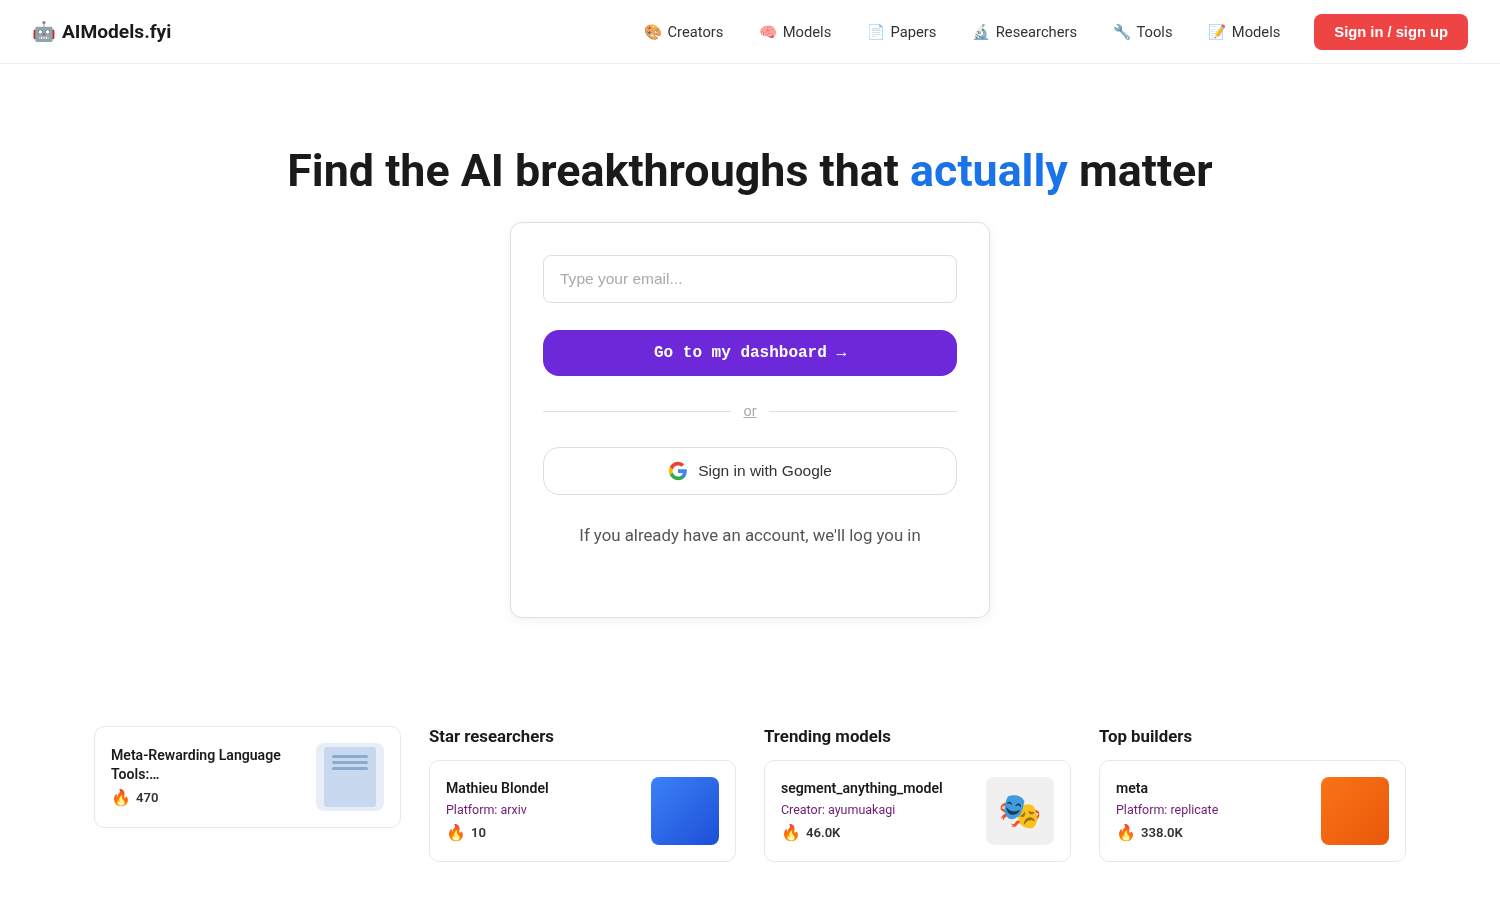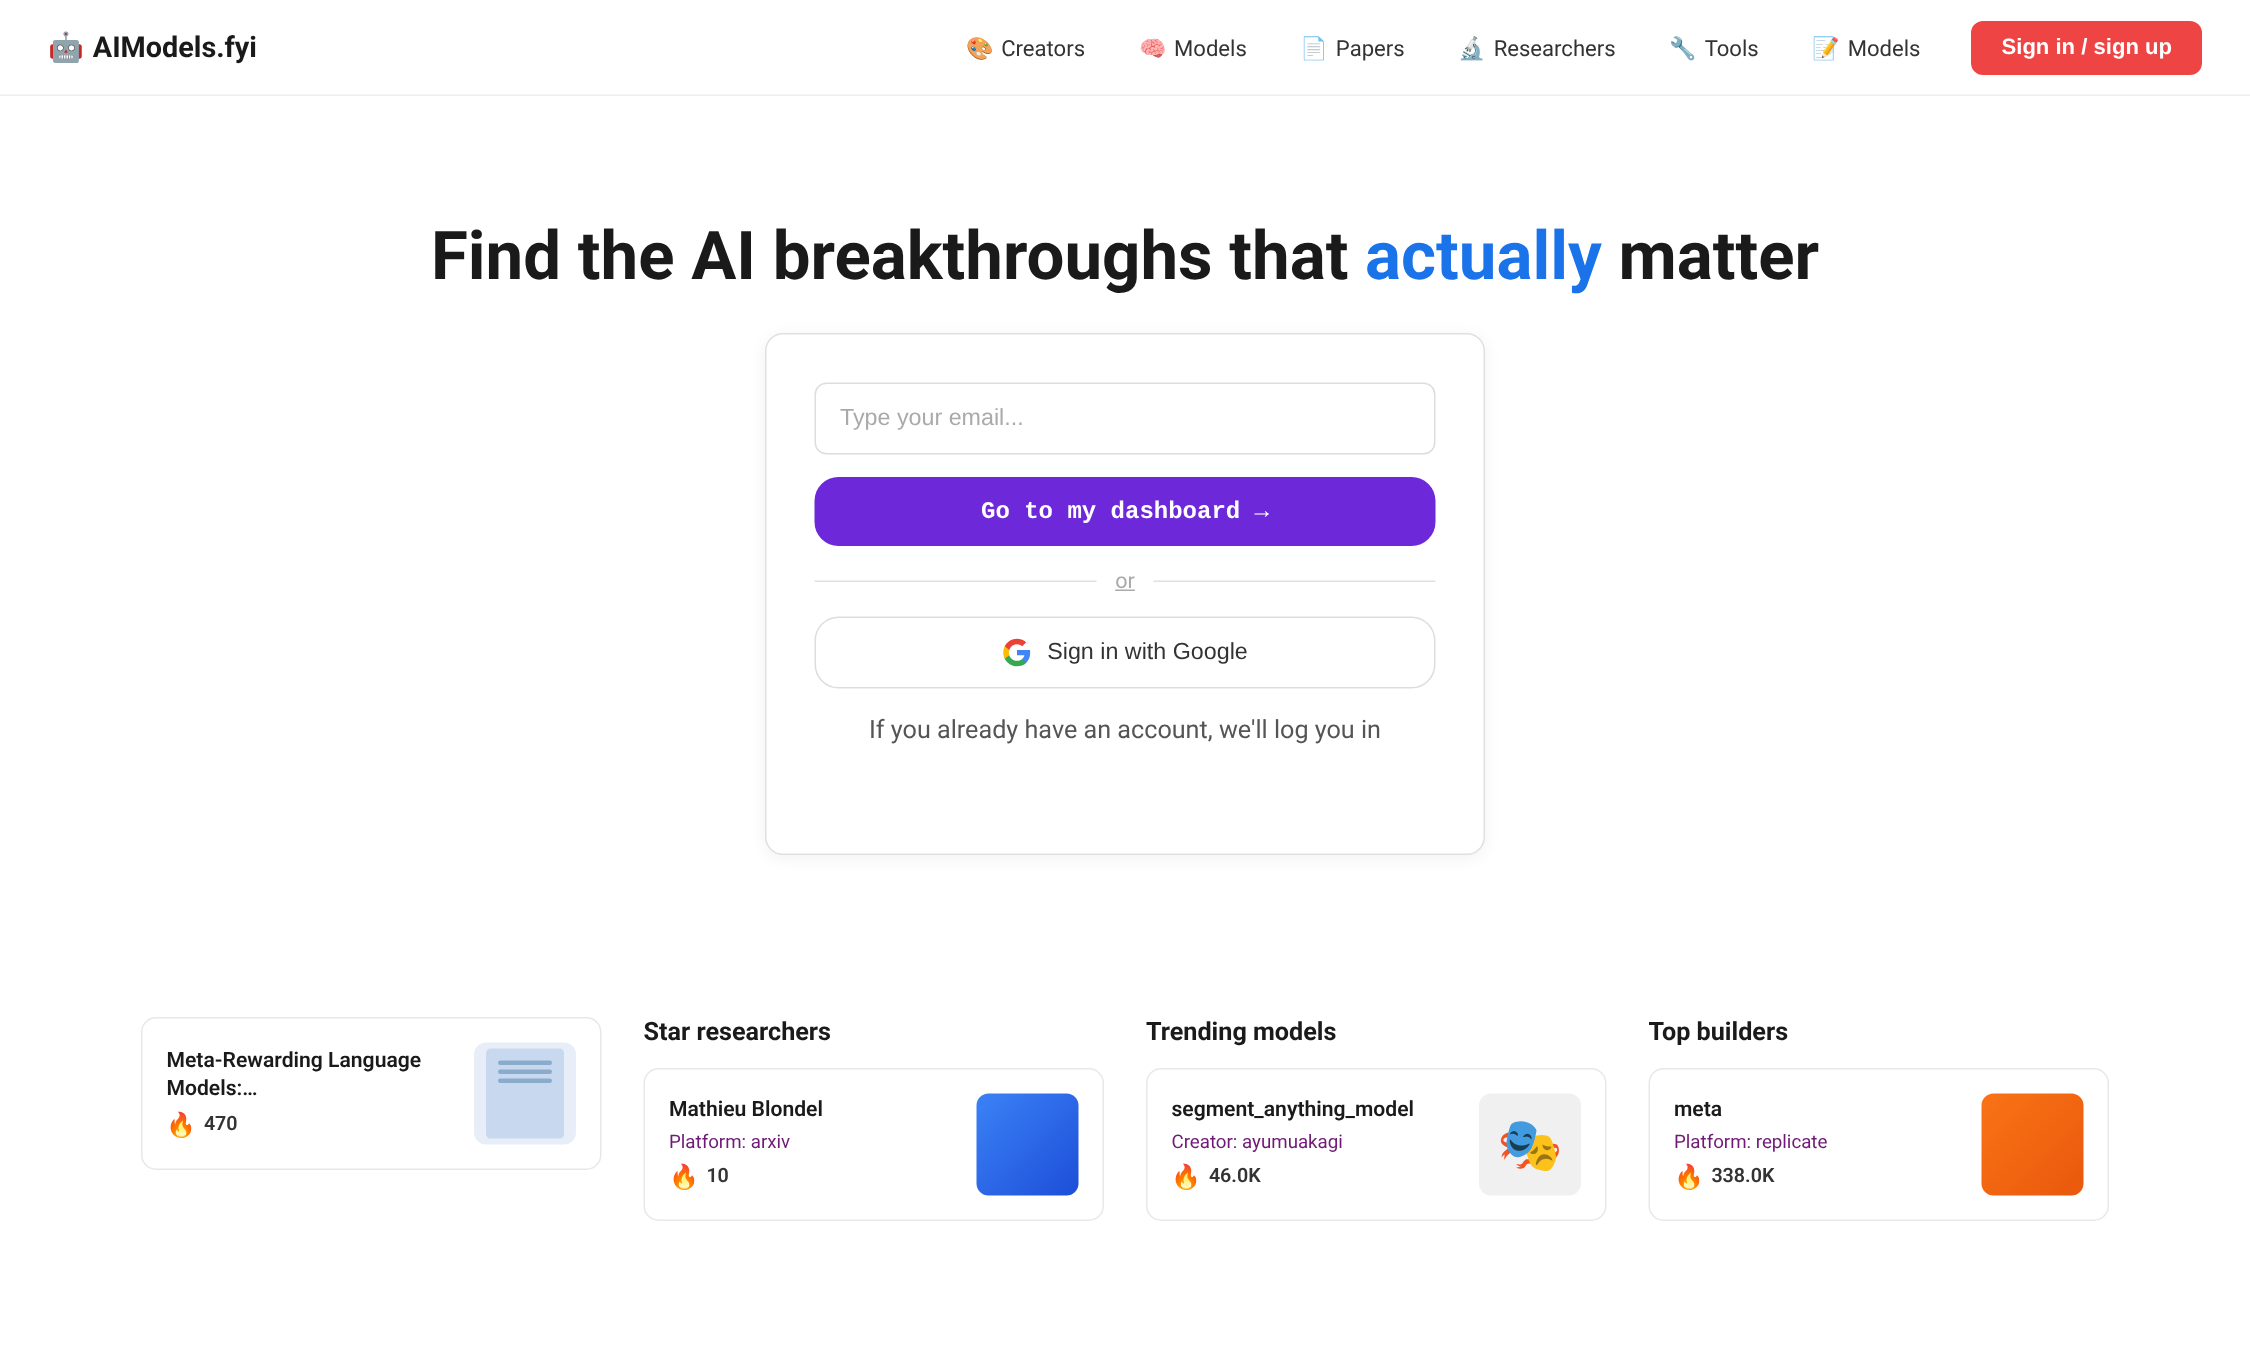--- a/index.html
+++ b/index.html
@@ -86,21 +86,21 @@
     .signup-card {
       background: #fff;
       border: 1px solid #e0e0e0;
       border-radius: 12px;
       padding: 32px;
       max-width: 480px;
       margin: 0 auto;
       box-shadow: 0 2px 12px rgba(0,0,0,0.06);
       display: flex;
       flex-direction: column;
-      gap: 15px;
+      gap: 27px;
     }
     .email-input {
       width: 100%;
       padding: 14px 16px;
       border: 1px solid #ddd;
       border-radius: 8px;
       font-size: 0.97rem;
       color: #333;
       outline: none;
     }
@@ -307,21 +307,21 @@
     </button>
     <p class="login-hint">If you already have an account, we'll log you in</p>
   </div>
 </section>
 
 <div class="sections">
 
   <div>
     <div class="card">
       <div class="card-left">
-        <div class="card-name">Meta-Rewarding Language Models:…</div>
+        <div class="card-name">Meta-Rewarding Language Tools:…</div>
         <div class="card-stat">
           <span class="fire-emoji">🔥</span>
           <span>470</span>
         </div>
       </div>
       <div class="card-thumb thumb-paper">
         <div class="thumb-paper-inner"></div>
       </div>
     </div>
 

